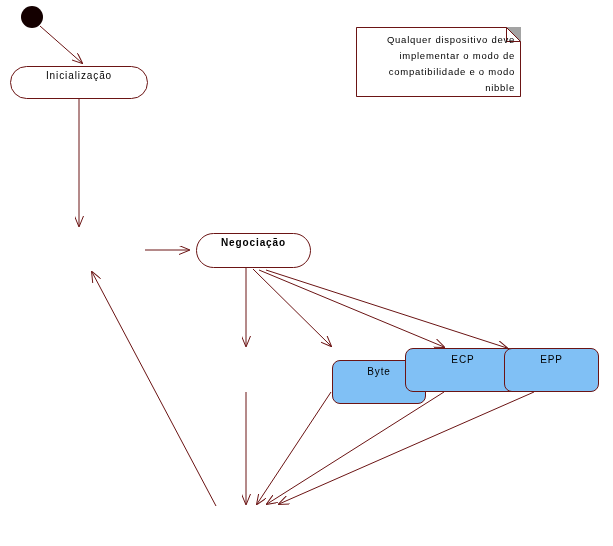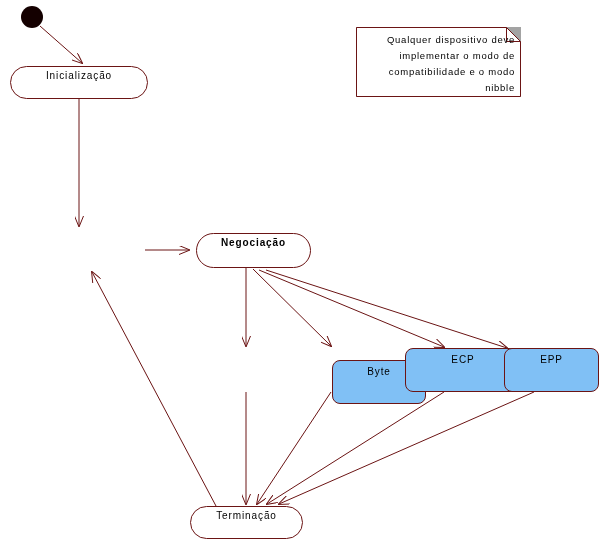--- a/index.html
+++ b/index.html
@@ -137,23 +137,20 @@
   </div>
 
   <div class="state-node state-blue" style="left:405px; top:348px; width:116px; height:44px;justify-content:center;">
     <span class="state-label">ECP</span>
   </div>
 
   <div class="state-node state-blue" style="left:504px; top:348px; width:95px; height:44px;">
     <span class="state-label">EPP</span>
   </div>
 
-  <div class="state-node state-rounded-pill" style="left:190px; top:506px; width:113px; height:33px;">
-    <span class="state-label">Terminação</span>
-  </div>
 
   <div class="note-box" style="left:356px; top:27px; width:165px; height:70px;">
     <svg width="165" height="70" viewBox="0 0 165 70" xmlns="http://www.w3.org/2000/svg" style="position:absolute;left:0;top:0;">
       <path d="M0.5,0.5 L150.5,0.5 L164.5,14.5 L164.5,69.5 L0.5,69.5 Z" fill="#FFFFFF" stroke="#6B1414" stroke-width="1"></path>
       <path d="M150.5,0.5 L150.5,14.5 L164.5,14.5" fill="none" stroke="#6B1414" stroke-width="1"></path>
     </svg>
     <div class="note-text">Qualquer dispositivo deve implementar o modo de compatibilidade e o modo nibble</div>
   </div>
 
 </div>

